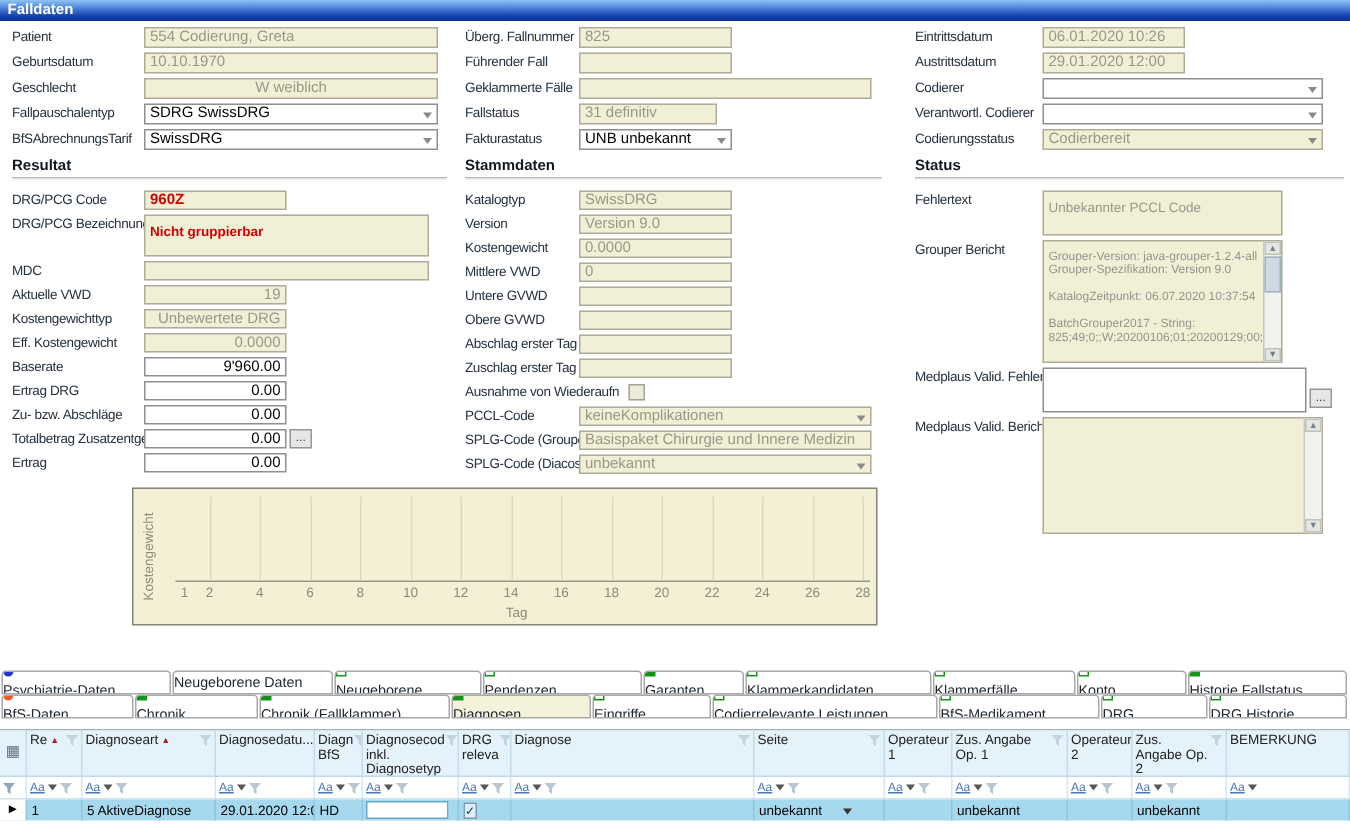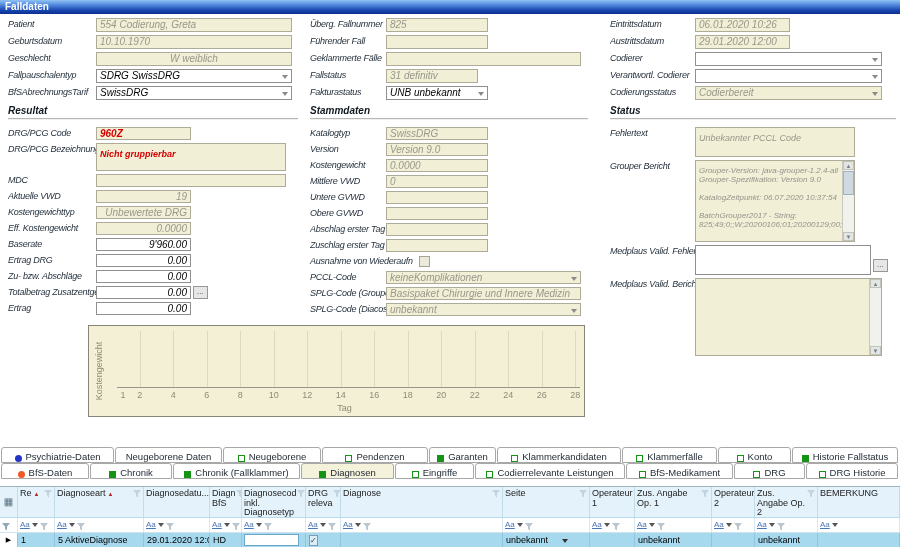--- a/index.html
+++ b/index.html
@@ -5,21 +5,21 @@
   html,body{margin:0;padding:0;background:#fff;}
   #app{position:relative;width:900px;height:558px;background:#fff;overflow:hidden;
        font-family:"Liberation Sans",sans-serif;color:#26323e;}
 
   
   .titlebar{position:absolute;left:0;top:0;width:900px;height:14px;box-sizing:border-box;
     background:linear-gradient(180deg,#8fc3f4 0%,#4a80d8 40%,#1644ac 75%,#0c2f90 100%);
     color:#fff;font-size:10px;font-weight:bold;line-height:14px;padding-left:5px;}
 
   
-  .col{position:absolute;top:18px;font-style:italic;}
+  .col{position:absolute;top:18px;}
   #col-left{left:8px;width:290px;}
   #col-mid{left:310px;width:278px;}
   #col-right{left:610px;width:286px;}
   .frow{display:flex;align-items:flex-start;margin-bottom:3px;}
   .flabel{flex:0 0 88px;font-size:9px;letter-spacing:-0.25px;color:#26323e;line-height:13px;white-space:nowrap;overflow:hidden;}
   #col-mid .flabel{flex-basis:76px;}
   #col-right .flabel{flex-basis:85px;}
   .flabel.auto{flex:0 0 auto;overflow:visible;padding-right:6px;}
 
   .fld{box-sizing:border-box;height:13px;border:1px solid #a3a193;font-size:10px;line-height:11px;
@@ -58,22 +58,22 @@
         writing-mode:vertical-rl;font-size:9px;color:#8d8b77;}
   .bline{position:absolute;left:28px;right:4px;top:61px;height:1px;background:#98968a;}
   .gline{position:absolute;top:5px;height:56px;width:1px;background:#ddd9bd;}
   .tick{position:absolute;top:64px;font-size:9px;color:#8d8b77;transform:translateX(-50%);}
   .xlab{position:absolute;top:77px;left:16px;right:0;text-align:center;font-size:9px;color:#8d8b77;}
 
   
   #tabs{position:absolute;left:1px;top:447px;width:899px;}
   .trow{display:flex;height:16px;}
   .tab{box-sizing:border-box;border:1px solid #a8a8a8;border-radius:3px 3px 0 0;background:#fff;
-       display:flex;align-items:flex-end;justify-content:center;gap:4px;font-size:9.5px;color:#1c2630;
-       margin-right:1px;overflow:hidden;white-space:nowrap;cursor:default;}
+       display:flex;align-items:flex-start;justify-content:center;gap:4px;font-size:9.5px;color:#1c2630;
+       margin-right:1px;overflow:hidden;white-space:nowrap;cursor:default;flex-direction:column;}
   .tab.active{background:#f5f2dc;}
   .ic{display:inline-block;flex:0 0 auto;}
   .ic-cb{width:7px;height:7px;border-radius:50%;background:#2433c8;}
   .ic-co{width:7px;height:7px;border-radius:50%;background:#f05a28;}
   .ic-sf{width:7px;height:7px;background:#149414;}
   .ic-so{width:7px;height:7px;background:#fff;border:1.5px solid #149414;box-sizing:border-box;}
 
   
   #grid{position:absolute;left:0;top:486px;width:900px;border-top:1px solid #9fb4c0;}
   .ghead{display:flex;height:30px;background:#e3f2fb;border-bottom:1px solid #badbe9;}

